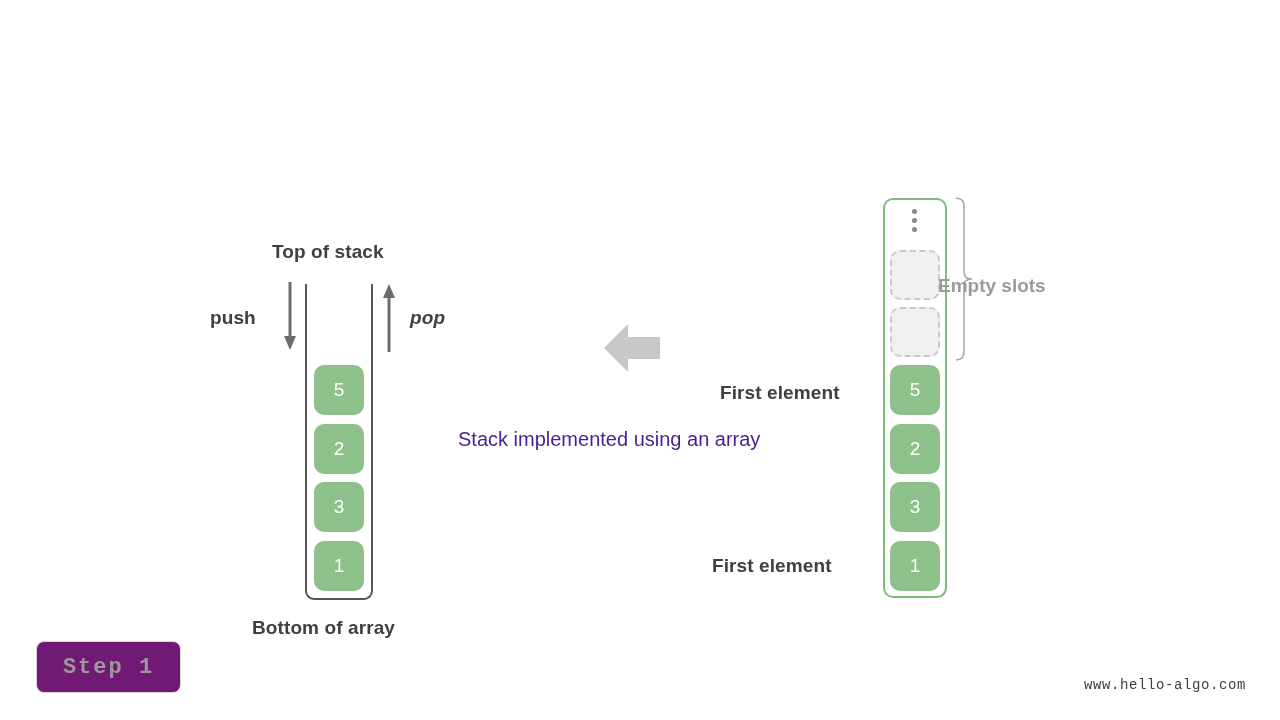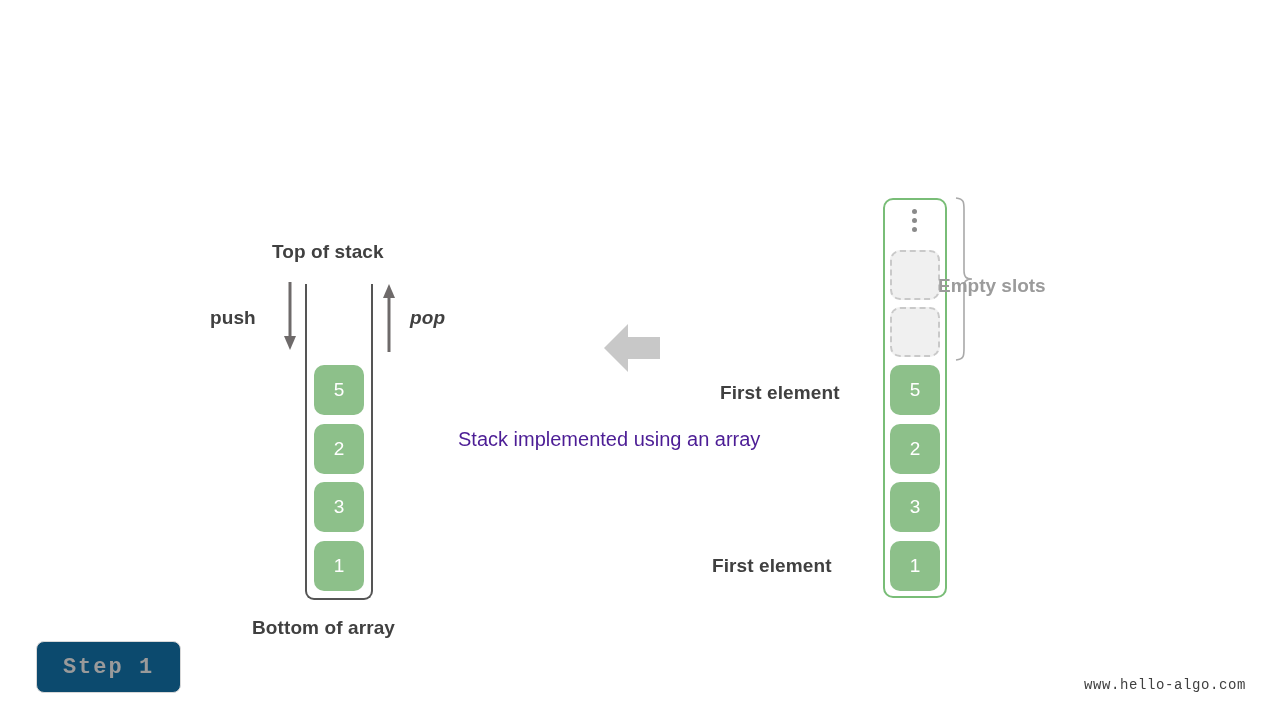--- a/index.html
+++ b/index.html
@@ -137,21 +137,21 @@
 
   
   #step-badge {
     position: absolute;
     left: 36px;
     top: 641px;
     width: 145px;
     height: 52px;
     border: 1px solid #d8d8d8;
     border-radius: 8px;
-    background: #0c4a6e;
+    background: #701a75;
     display: flex;
     align-items: center;
     justify-content: center;
     font-family: "Liberation Mono", monospace;
     font-weight: bold;
     font-size: 22px;
     letter-spacing: 2px;
     color: #9a9a9a;
     box-sizing: border-box;
   }

